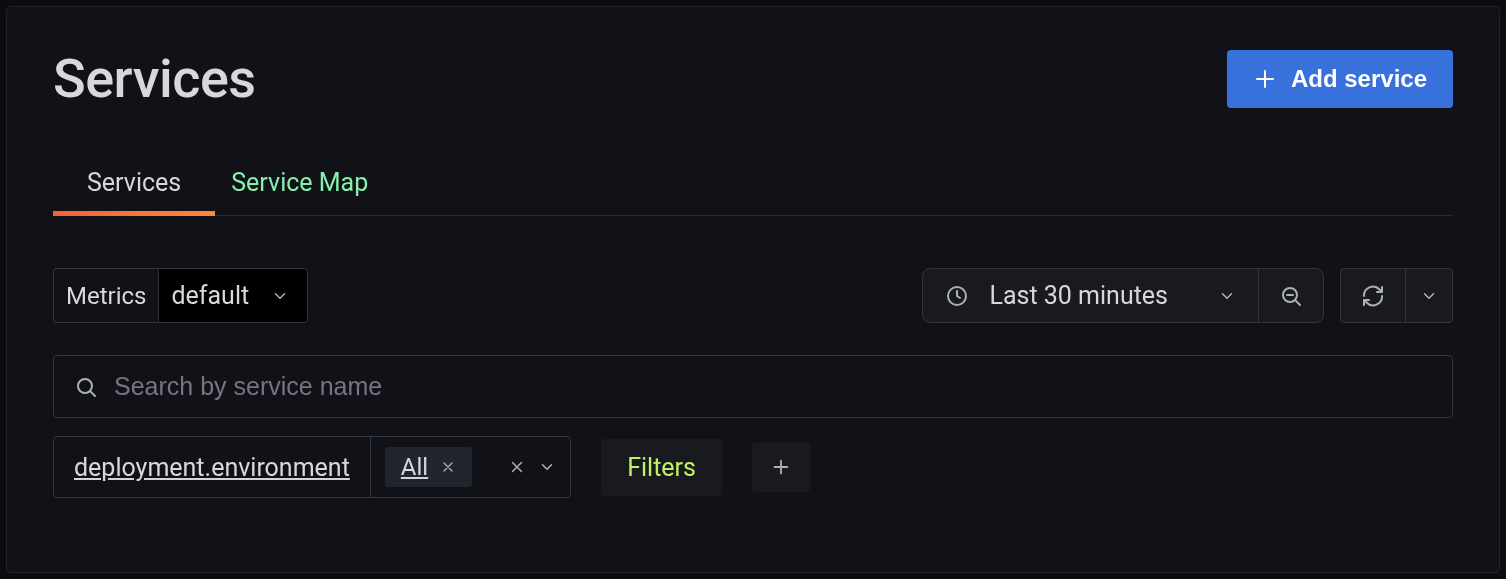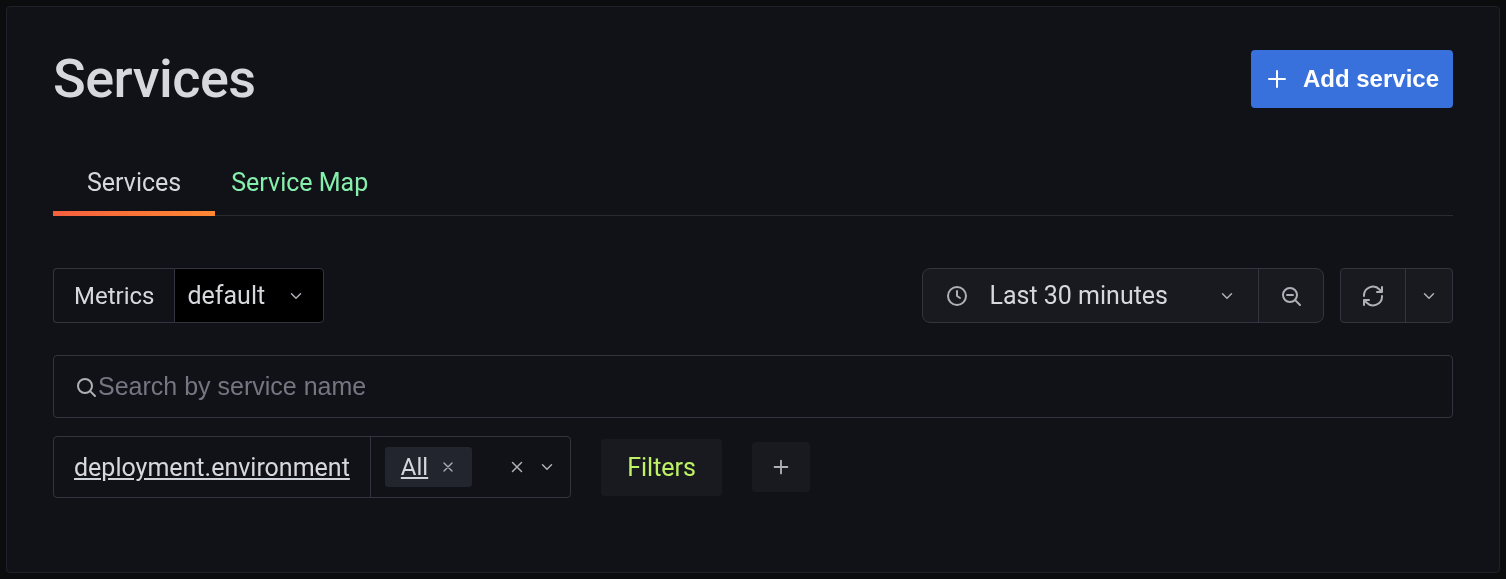--- a/index.html
+++ b/index.html
@@ -35,21 +35,21 @@
       color: #d7d8dd;
       letter-spacing: -0.5px;
     }
     .add-button {
       background: #3871dc;
       color: #fff;
       border: none;
       border-radius: 4px;
       font-size: 24px;
       font-weight: 600;
-      padding: 15px 14px;
+      padding: 15px 26px;
       display: inline-flex;
       align-items: center;
       gap: 14px;
       cursor: pointer;
     }
     .add-button svg {
       width: 24px;
       height: 24px;
     }
     .tabs {
@@ -85,21 +85,21 @@
       margin-bottom: 32px;
     }
     .controls-left {
       display: flex;
       gap: 0;
     }
     .metrics-label {
       border: 1px solid #323540;
       border-right: none;
       border-radius: 4px 0 0 4px;
-      padding: 12px 20px;
+      padding: 12px 12px;
       font-size: 24px;
       color: #d7d8dd;
       display: flex;
       align-items: center;
     }
     .metrics-select {
       border: 1px solid #323540;
       border-radius: 0 4px 4px 0;
       background: #000000;
       padding: 12px 18px 12px 12px;
@@ -159,20 +159,21 @@
       align-items: center;
       padding: 0 14px;
       cursor: pointer;
     }
     .search-wrap {
       border: 1px solid #323540;
       border-radius: 4px;
       display: flex;
       align-items: center;
       padding: 16px 20px;
+      gap: 16px;
       margin-bottom: 18px;
       background: #111217;
     }
     .search-input {
       background: transparent;
       border: none;
       outline: none;
       color: #d7d8dd;
       font-size: 25px;
       flex: 1;

